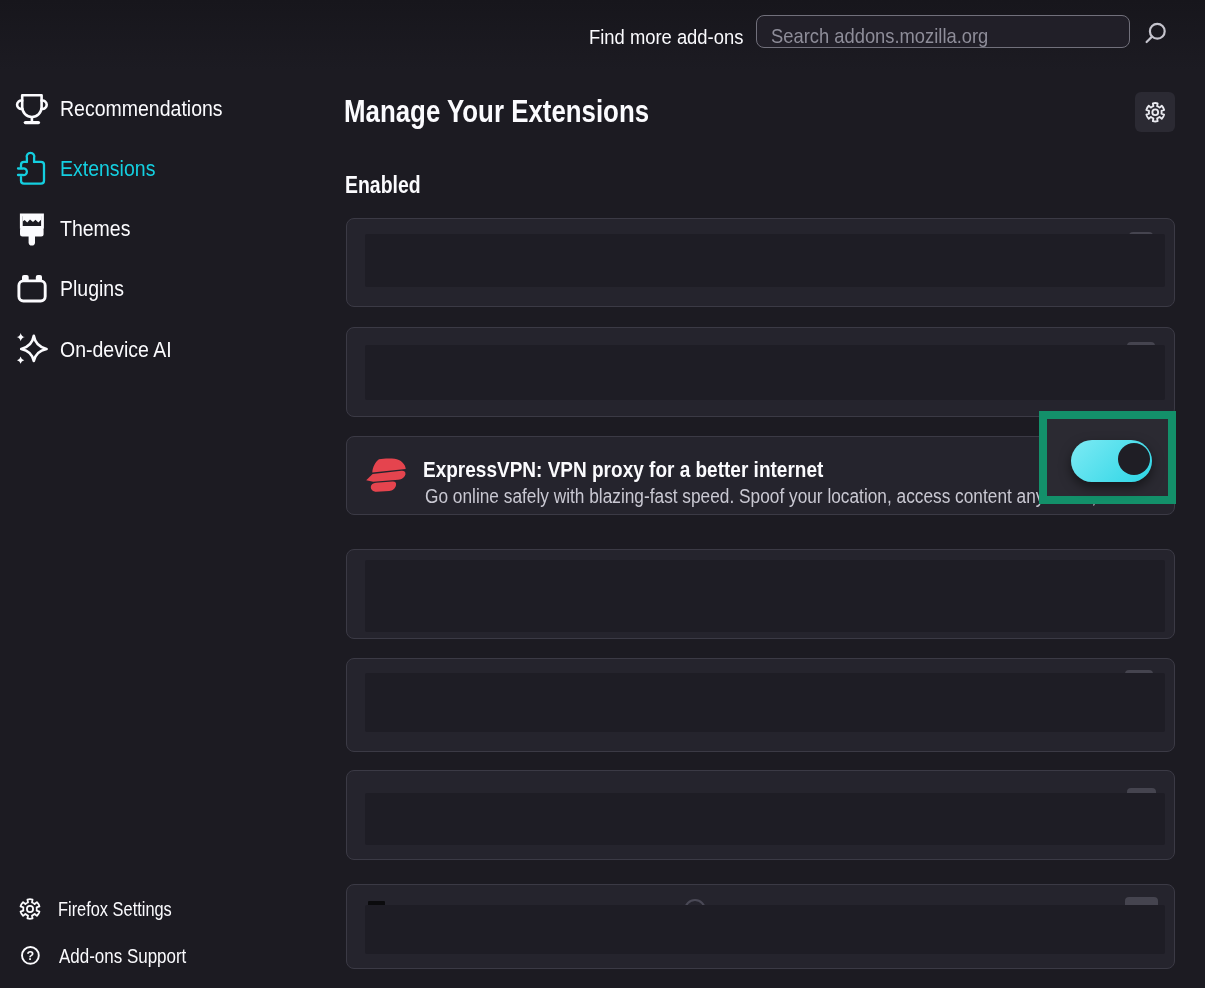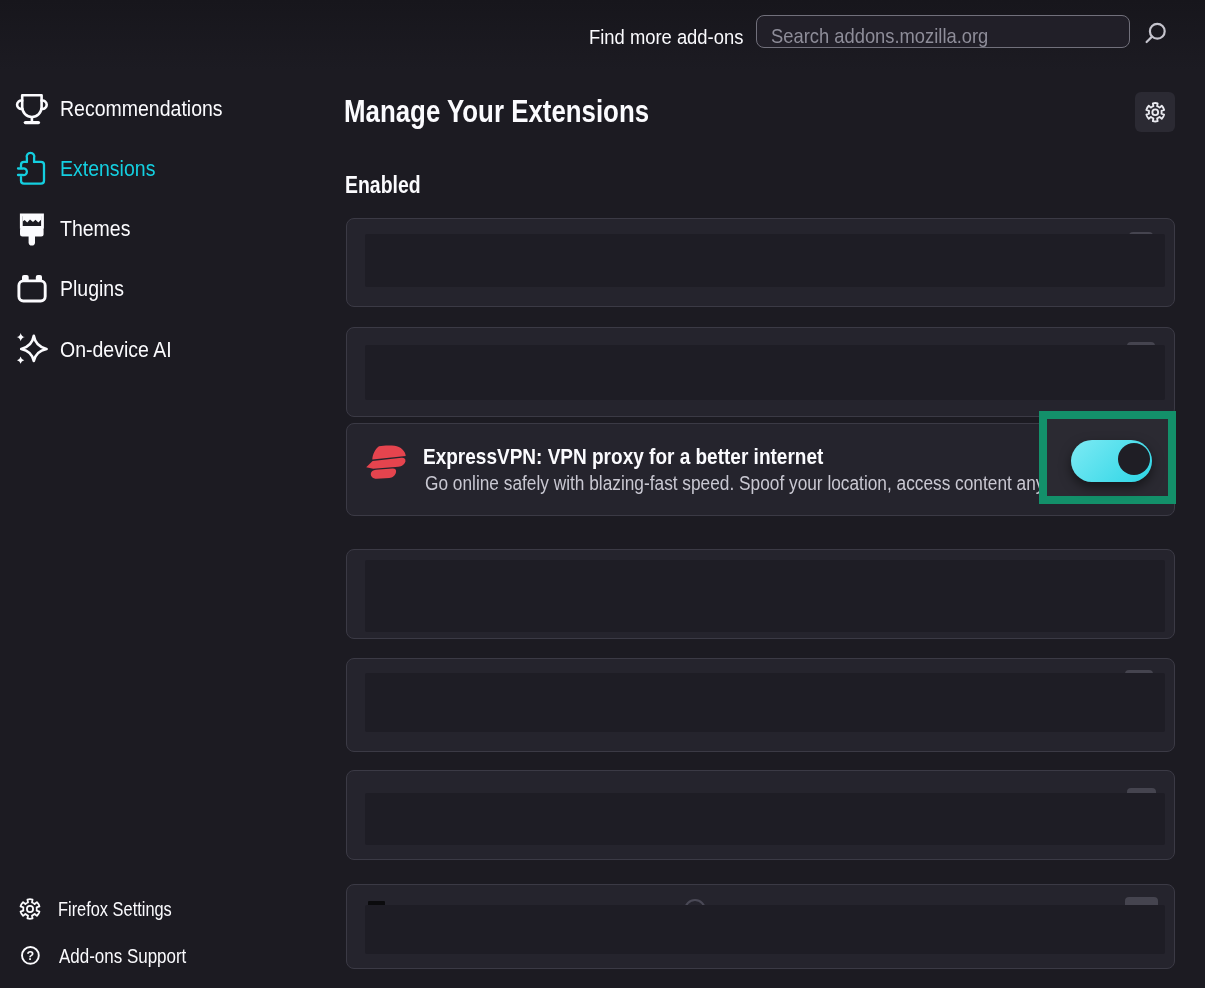--- a/index.html
+++ b/index.html
@@ -84,21 +84,21 @@
 
 <div class="card" style="top:218px;height:89px">
   <div class="dash" style="left:782px;top:12.5px;width:24px;height:4px"></div>
   <div class="inner" style="left:18px;top:15px;width:800px;height:53px"></div>
 </div>
 <div class="card" style="top:327px;height:90px">
   <div class="dash" style="left:780px;top:14px;width:28px;height:4px"></div>
   <div class="inner" style="left:18px;top:17px;width:800px;height:55px"></div>
 </div>
 
-<div class="card" style="top:423px;height:93px">
+<div class="card" style="top:436px;height:79px">
   <svg style="left:19.5px;top:18px" width="40" height="40" viewBox="0 0 40 40" fill="#e5444e">
     <path d="M13 4.3 C17 3.4 24 3.1 28.6 3.8 C34.8 4.6 39.6 9.4 39.7 14.1 L6.3 17.4 C6.5 12.3 9.6 6.4 13 4.3 Z"></path>
     <path d="M6.6 18.9 L35.4 15.8 C38.3 15.5 39.8 17 39.4 19.2 C38.8 22.1 35.8 24.4 32.3 24.7 L7.2 26.7 L0.2 25.3 Z"></path>
     <path d="M10 27.7 L26.5 26.4 C29.3 26.2 30.6 27.9 30 30.3 C29.3 33.4 26.5 35.9 23.2 36.1 L10.8 36.7 C7.2 36.9 4.6 34.6 4.8 31.7 C5 29.5 7 27.9 10 27.7 Z"></path>
   </svg>
   <div class="txt" style="left:76px;top:22.5px;font-size:21.5px;font-weight:700;color:#fbfbfe;transform:scaleX(0.884)">ExpressVPN: VPN proxy for a better internet</div>
   <div class="txt" style="left:78px;top:49.7px;font-size:19.5px;color:#c9c8d2;transform:scaleX(0.886)">Go online safely with blazing-fast speed. Spoof your location, access content anywhere, and …</div>
 </div>
 
 <div class="card" style="top:549px;height:90px">

